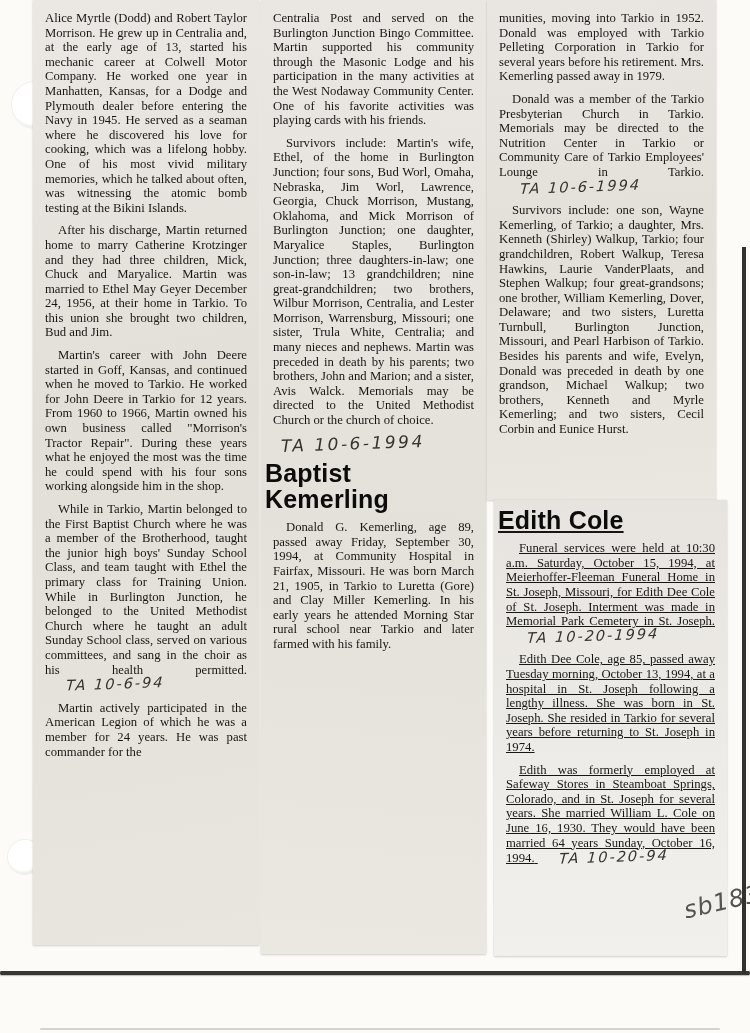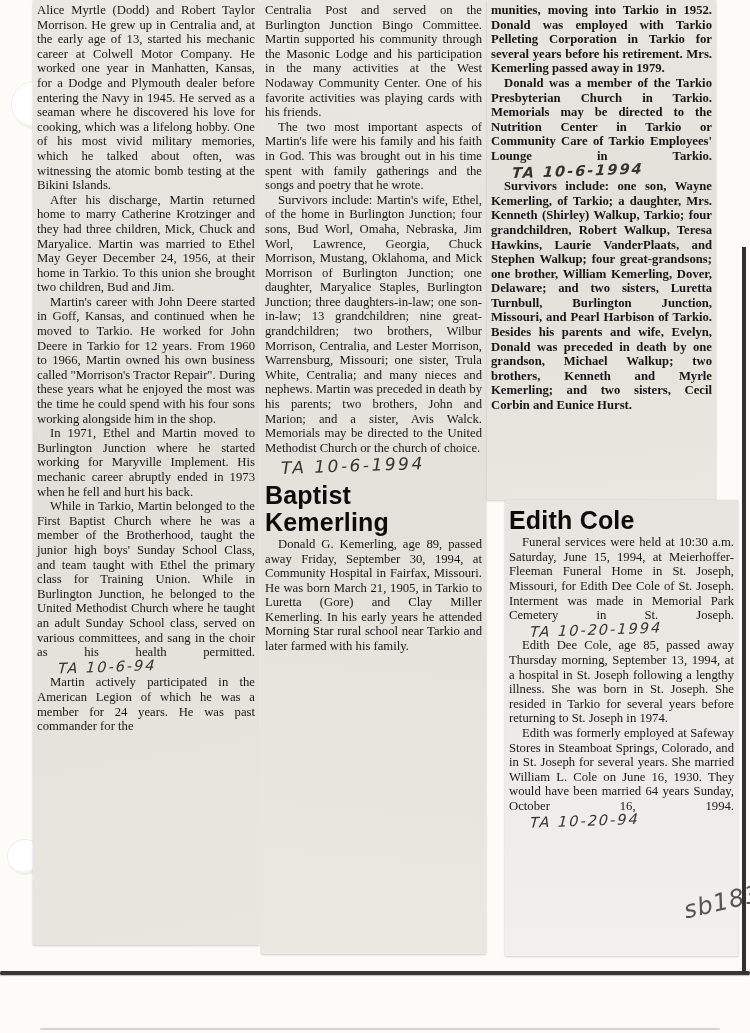--- a/index.html
+++ b/index.html
@@ -13,25 +13,25 @@
     position:absolute; box-sizing:border-box; padding:3px 4px;
     font-size:12.7px; line-height:14.6px; text-align:justify;
     color:#181614; overflow:hidden;
     box-shadow:0 1px 2px rgba(0,0,0,0.16), 0 0 1px rgba(0,0,0,0.12);
   }
   .col1  { left:33px;  top:0;     width:226px; height:945px;
            background:linear-gradient(170deg,#ebe8e3,#e2dfd9 45%,#e9e6e0); }
   .col2  { left:261px; top:0;     width:225px; height:954px;
            background:linear-gradient(185deg,#eae7e2,#e4e1db 55%,#ebe8e2); }
   .col3a { left:487px; top:0;     width:229px; height:500px;
-           background:linear-gradient(175deg,#e9e6e1,#e3e0da 50%,#eae7e1);font-weight:bold; }
-  .col3b { left:505px; top:500px; width:233px; height:456px;
-           background:linear-gradient(180deg,#e7e4df,#efede9 70%,#f2f0ec); }
+           background:linear-gradient(175deg,#e9e6e1,#e3e0da 50%,#eae7e1); }
+  .col3b { left:494px; top:500px; width:233px; height:456px;
+           background:linear-gradient(180deg,#e7e4df,#efede9 70%,#f2f0ec);text-decoration:underline; }
 
-  p.para { margin:0; text-indent:13px; }
+  p.para { margin:8px; text-indent:13px; }
   p.noind { text-indent:0; }
 
   h2.headline {
     margin:4px 0 2px; font-family:"Liberation Sans", sans-serif;
     font-weight:700; font-size:25px; line-height:1.05;
     letter-spacing:0.2px; color:#0d0c0b; text-align:left; text-indent:0;
   }
 
   
   .hand {
@@ -81,53 +81,51 @@
 
 <div class="page">
 
   <div class="hole hole-top"></div>
   <div class="hole hole-bottom"></div>
 
   <section class="clip col1">
     <p class="para noind">Alice Myrtle (Dodd) and Robert Taylor Morrison. He grew up in Centralia and, at the early age of 13, started his mechanic career at Colwell Motor Company. He worked one year in Manhatten, Kansas, for a Dodge and Plymouth dealer before entering the Navy in 1945. He served as a seaman where he discovered his love for cooking, which was a lifelong hobby. One of his most vivid military memories, which he talked about often, was witnessing the atomic bomb testing at the Bikini Islands.</p>
     <p class="para">After his discharge, Martin returned home to marry Catherine Krotzinger and they had three children, Mick, Chuck and Maryalice. Martin was married to Ethel May Geyer December 24, 1956, at their home in Tarkio. To this union she brought two children, Bud and Jim.</p>
     <p class="para">Martin's career with John Deere started in Goff, Kansas, and continued when he moved to Tarkio. He worked for John Deere in Tarkio for 12 years. From 1960 to 1966, Martin owned his own business called "Morrison's Tractor Repair". During these years what he enjoyed the most was the time he could spend with his four sons working alongside him in the shop.</p>
-    <p class="para">In 1971, Ethel and Martin moved to Burlington Junction where he started working for Maryville Implement. His mechanic career abruptly ended in 1973 when he fell and hurt his back.</p>
     <p class="para">
       <span>While in Tarkio, Martin belonged to the First Baptist Church where he was a member of the Brotherhood, taught the junior high boys' Sunday School Class, and team taught with Ethel the primary class for Training Union. While in Burlington Junction, he belonged to the United Methodist Church where he taught an adult Sunday School class, served on various committees, and sang in the choir as his health permitted.</span>
       <span class="hand hand-inline">TA 10-6-94</span>
     </p>
     <p class="para">Martin actively participated in the American Legion of which he was a member for 24 years. He was past commander for the</p>
   </section>
 
   <section class="clip col2">
     <p class="para noind">Centralia Post and served on the Burlington Junction Bingo Committee. Martin supported his community through the Masonic Lodge and his participation in the many activities at the West Nodaway Community Center. One of his favorite activities was playing cards with his friends.</p>
-    <p class="para">The two most important aspects of Martin's life were his family and his faith in God. This was brought out in his time spent with family gatherings and the songs and poetry that he wrote.</p>
     <p class="para">Survivors include: Martin's wife, Ethel, of the home in Burlington Junction; four sons, Bud Worl, Omaha, Nebraska, Jim Worl, Lawrence, Georgia, Chuck Morrison, Mustang, Oklahoma, and Mick Morrison of Burlington Junction; one daughter, Maryalice Staples, Burlington Junction; three daughters-in-law; one son-in-law; 13 grandchildren; nine great-grandchildren; two brothers, Wilbur Morrison, Centralia, and Lester Morrison, Warrensburg, Missouri; one sister, Trula White, Centralia; and many nieces and nephews. Martin was preceded in death by his parents; two brothers, John and Marion; and a sister, Avis Walck. Memorials may be directed to the United Methodist Church or the church of choice.</p>
     <span class="hand hand-line">TA 10-6-1994</span>
     <h2 class="headline">Baptist Kemerling</h2>
     <p class="para">Donald G. Kemerling, age 89, passed away Friday, September 30, 1994, at Community Hospital in Fairfax, Missouri. He was born March 21, 1905, in Tarkio to Luretta (Gore) and Clay Miller Kemerling. In his early years he attended Morning Star rural school near Tarkio and later farmed with his family.</p>
   </section>
 
   <section class="clip col3a">
     <p class="para noind">munities, moving into Tarkio in 1952. Donald was employed with Tarkio Pelleting Corporation in Tarkio for several years before his retirement. Mrs. Kemerling passed away in 1979.</p>
     <p class="para">
       <span>Donald was a member of the Tarkio Presbyterian Church in Tarkio. Memorials may be directed to the Nutrition Center in Tarkio or Community Care of Tarkio Employees' Lounge in Tarkio.</span>
       <span class="hand hand-inline">TA 10-6-1994</span>
     </p>
     <p class="para">Survivors include: one son, Wayne Kemerling, of Tarkio; a daughter, Mrs. Kenneth (Shirley) Walkup, Tarkio; four grandchildren, Robert Walkup, Teresa Hawkins, Laurie VanderPlaats, and Stephen Walkup; four great-grandsons; one brother, William Kemerling, Dover, Delaware; and two sisters, Luretta Turnbull, Burlington Junction, Missouri, and Pearl Harbison of Tarkio. Besides his parents and wife, Evelyn, Donald was preceded in death by one grandson, Michael Walkup; two brothers, Kenneth and Myrle Kemerling; and two sisters, Cecil Corbin and Eunice Hurst.</p>
   </section>
 
   <section class="clip col3b">
     <h2 class="headline">Edith Cole</h2>
     <p class="para">
-      <span>Funeral services were held at 10:30 a.m. Saturday, June 15, 1994, at Meierhoffer-Fleeman Funeral Home in St. Joseph, Missouri, for Edith Dee Cole of St. Joseph. Interment was made in Memorial Park Cemetery in St. Joseph.</span>
+      <span>Funeral services were held at 10:30 a.m. Saturday, October 15, 1994, at Meierhoffer-Fleeman Funeral Home in St. Joseph, Missouri, for Edith Dee Cole of St. Joseph. Interment was made in Memorial Park Cemetery in St. Joseph.</span>
       <span class="hand hand-inline">TA 10-20-1994</span>
     </p>
-    <p class="para">Edith Dee Cole, age 85, passed away Thursday morning, September 13, 1994, at a hospital in St. Joseph following a lengthy illness. She was born in St. Joseph. She resided in Tarkio for several years before returning to St. Joseph in 1974.</p>
+    <p class="para">Edith Dee Cole, age 85, passed away Tuesday morning, October 13, 1994, at a hospital in St. Joseph following a lengthy illness. She was born in St. Joseph. She resided in Tarkio for several years before returning to St. Joseph in 1974.</p>
     <p class="para">
       <span>Edith was formerly employed at Safeway Stores in Steamboat Springs, Colorado, and in St. Joseph for several years. She married William L. Cole on June 16, 1930. They would have been married 64 years Sunday, October 16, 1994.</span>
       <span class="hand hand-inline">TA 10-20-94</span>
     </p>
   </section>
 
   <div class="hand corner-id">sb1834</div>
 
   <div class="edge-bottom"></div>
   <div class="edge-right"></div>

